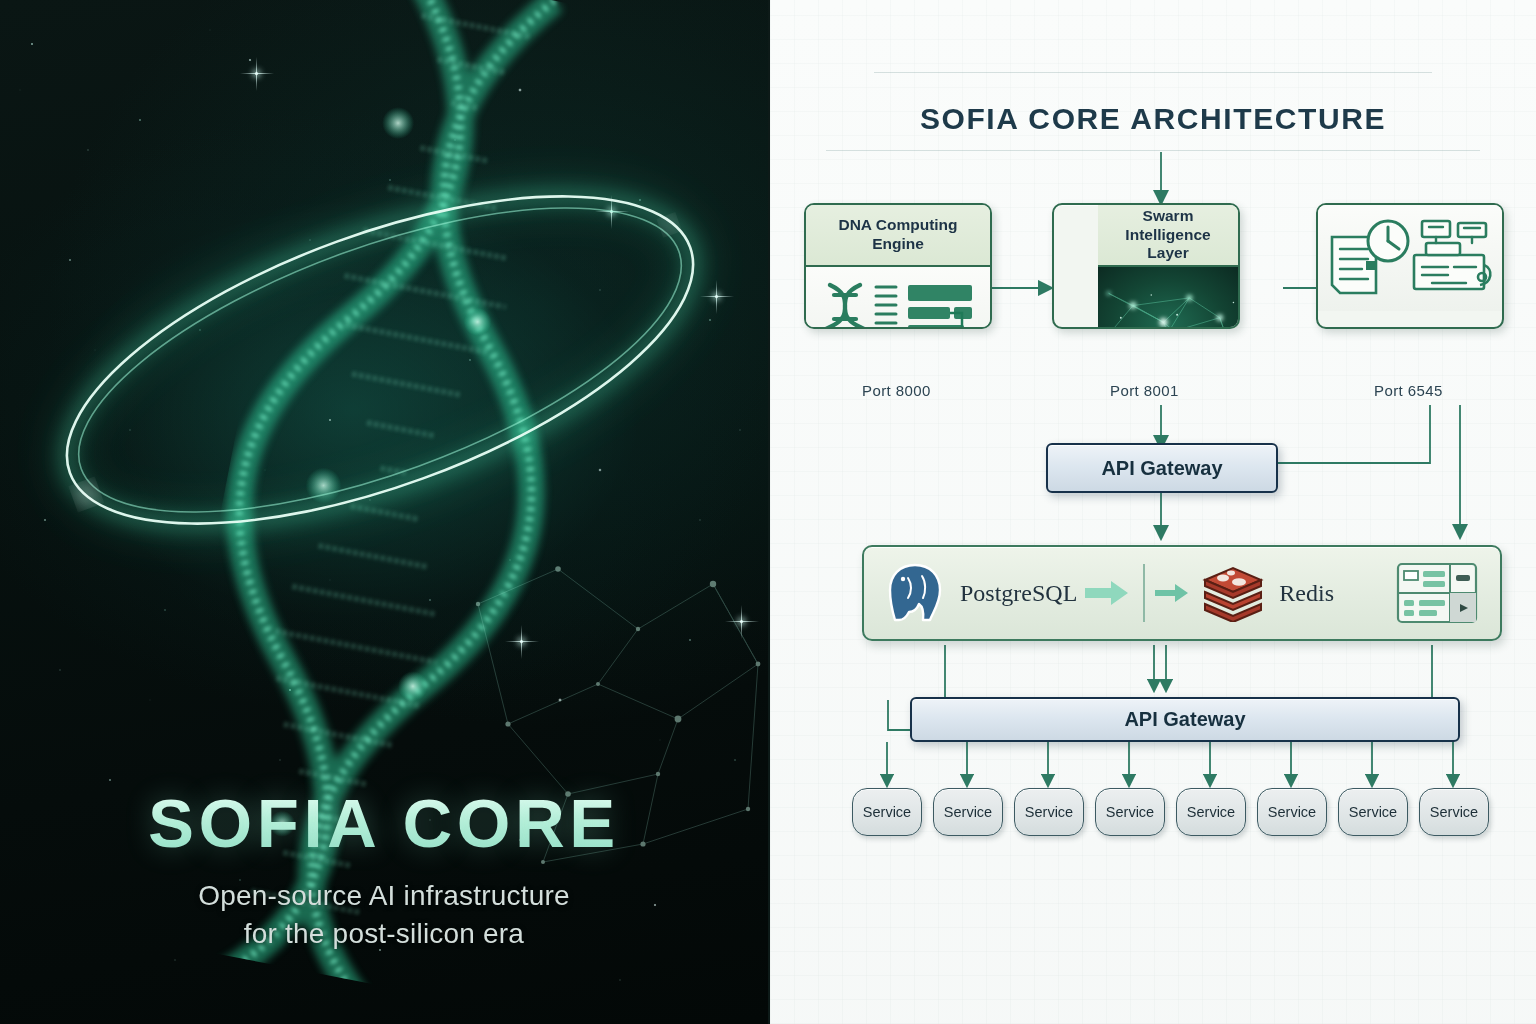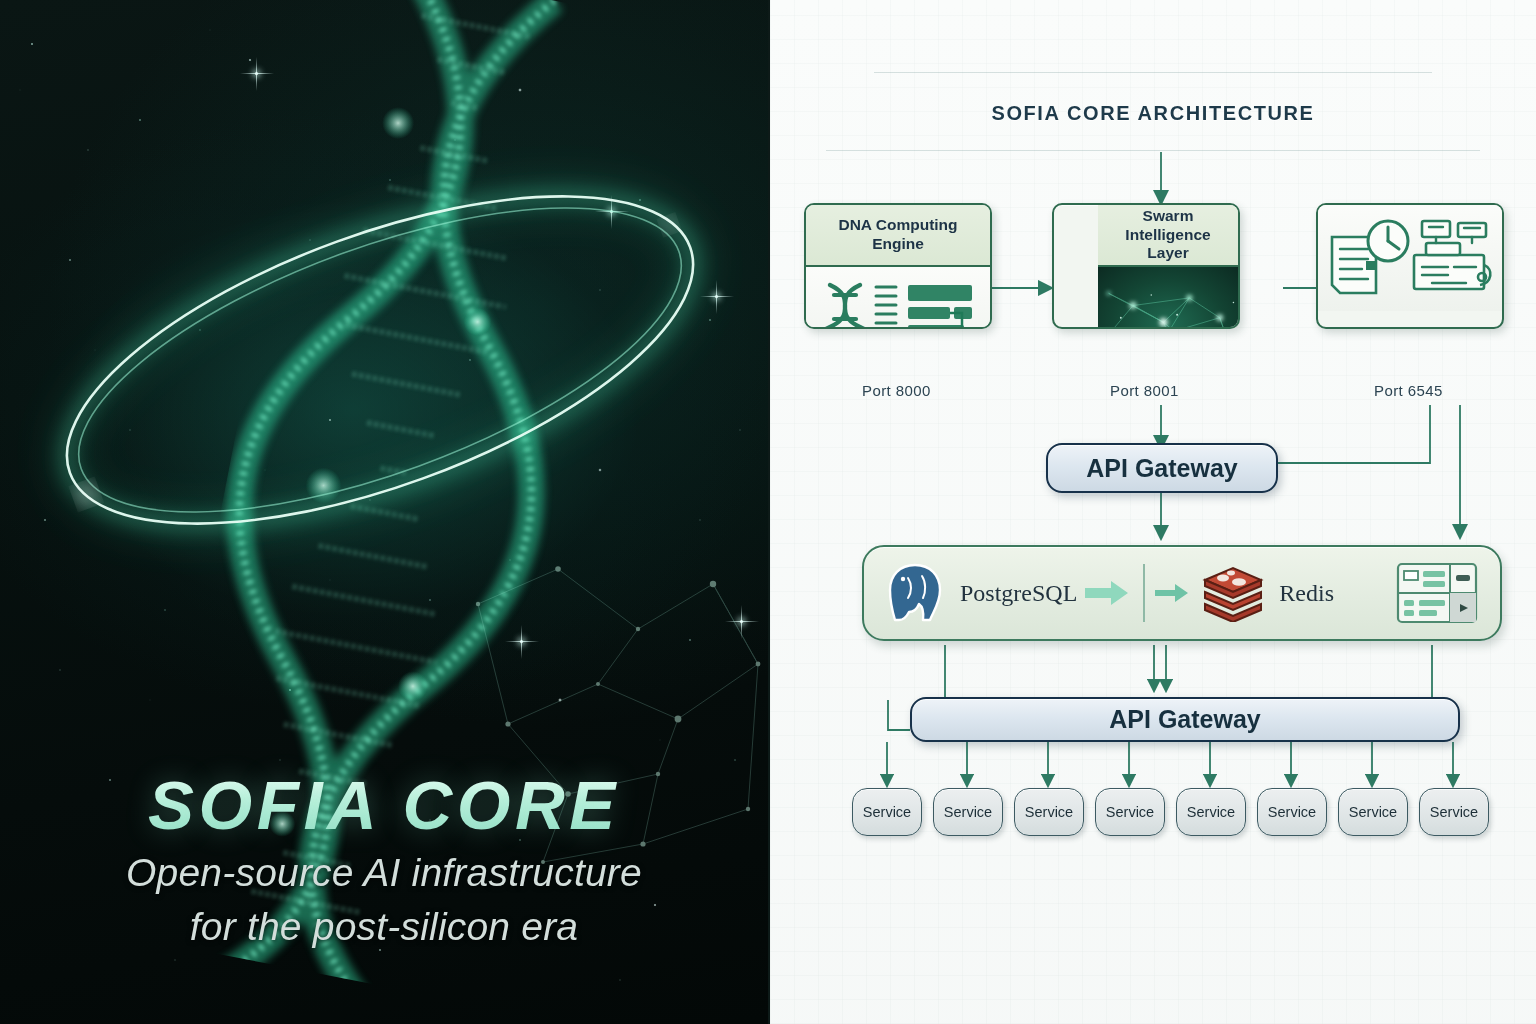--- a/index.html
+++ b/index.html
@@ -89,46 +89,46 @@
 
   .helix-wrap { position:absolute; left:230px; top:-20px; width:340px; height:1000px;
     transform:rotate(11deg); }
   .helix-svg { width:100%; height:100%; }
 
   .ring-wrap { position:absolute; left:30px; top:110px; width:700px; height:500px; }
   .ring-svg { width:100%; height:100%; overflow:visible; }
 
   .constellation { position:absolute; right:-10px; bottom:150px; width:330px; height:330px; opacity:.45; }
 
-  .left-text { position:absolute; left:0; right:0; bottom:70px; text-align:center; z-index:8;font-style:italic; }
+  .left-text { position:absolute; left:0; right:0; bottom:70px; text-align:center; z-index:8; }
   .brand-title {
     font-size:69px; font-weight:bold; letter-spacing:4.5px;
     background:linear-gradient(180deg, #eafff6 0%, #bdf0dc 42%, #8fdcc3 100%);
     -webkit-background-clip:text; background-clip:text; color:transparent;
     text-shadow:0 0 28px rgba(140,235,205,.30);
     line-height:1.05;
   }
   .brand-sub {
-    margin-top:4px; font-size:39px; color:#d3dedb; line-height:1.38;
+    margin-top:16px; font-size:28px; color:#d3dedb; line-height:1.38;
     letter-spacing:.2px; text-shadow:0 1px 5px rgba(0,0,0,.7);
   }
 
   
   .right {
     position:relative; width:768px; height:1024px; overflow:hidden;
     background:
       linear-gradient(0deg, rgba(243,246,245,.6), rgba(250,252,251,.6)),
       repeating-linear-gradient(0deg, rgba(150,175,170,.14) 0 1px, transparent 1px 24px),
       repeating-linear-gradient(90deg, rgba(150,175,170,.14) 0 1px, transparent 1px 24px),
       #fafcfb;
     border-left:2px solid #0d1a18;
   }
   .arch-title {
     position:absolute; top:102px; left:0; right:0; text-align:center;
-    font-size:20px; font-weight:bold; letter-spacing:1.6px; color:#1e3a4a;
+    font-size:30px; font-weight:bold; letter-spacing:1.6px; color:#1e3a4a;
     text-shadow:0 1px 0 rgba(255,255,255,.8);
   }
   .title-rule-top { position:absolute; top:72px; left:104px; right:104px; height:1px; background:rgba(120,150,150,.28); }
   .title-rule-bot { position:absolute; top:150px; left:56px; right:56px; height:1px; background:rgba(120,150,150,.28); }
 
   
   .mod {
     position:absolute; width:188px; height:126px; border-radius:10px;
     border:2px solid #2f6b4f; background:#f2f6f1; overflow:hidden;
     box-shadow:3px 4px 9px rgba(40,70,60,.20), inset 0 1px 0 rgba(255,255,255,.8);
@@ -138,30 +138,30 @@
     border-bottom:2px solid #2f6b4f;
     display:flex; align-items:center; justify-content:center; text-align:center;
     font-size:15.5px; font-weight:bold; color:#1d3346; line-height:1.2; padding:0 8px;
   }
   .mod-body { height:106px; position:relative; display:flex; align-items:center; justify-content:center;
     background:linear-gradient(180deg,#fbfcfa,#eef2ed); }
   .mod-body.dark { background:radial-gradient(ellipse at 50% 55%, #1f6b52 0%, #134534 55%, #0c2b22 100%); }
   .port-lbl { position:absolute; font-size:15px; color:#2c4452; letter-spacing:.4px; }
 
   .gw {
-    position:absolute; border-radius:16px;
+    position:absolute; border-radius:6px;
     background:linear-gradient(180deg,#eef3f8 0%, #dce6ef 48%, #cdd9e4 100%);
     border:2px solid #17314a;
     box-shadow:3px 4px 8px rgba(30,55,75,.25), inset 0 1px 0 rgba(255,255,255,.85);
     display:flex; align-items:center; justify-content:center;
-    font-size:25px; font-weight:bold; color:#17303f;
+    font-size:20px; font-weight:bold; color:#17303f;
   }
   .dbrow {
     position:absolute; left:860px; top:545px; width:640px; height:96px;
-    border-radius:22px; border:2px solid #3d7a5e;
+    border-radius:10px; border:2px solid #3d7a5e;
     background:linear-gradient(180deg,#eef4ea 0%,#e3ece0 55%,#dbe6d8 100%);
     box-shadow:3px 5px 10px rgba(40,70,60,.20), inset 0 1px 0 rgba(255,255,255,.85);
     display:flex; align-items:center; padding:0 22px;
   }
   .db-label { font-size:24px; color:#22333f; font-family:"Liberation Serif", serif; }
   .db-sep { width:2px; height:58px; background:#8fb9a6; margin:0 6px; }
 
   .svc {
     position:absolute; top:788px; width:70px; height:48px; border-radius:15px;
     background:linear-gradient(180deg,#eceff0 0%,#dfe5e6 60%,#d4dcdd 100%);

